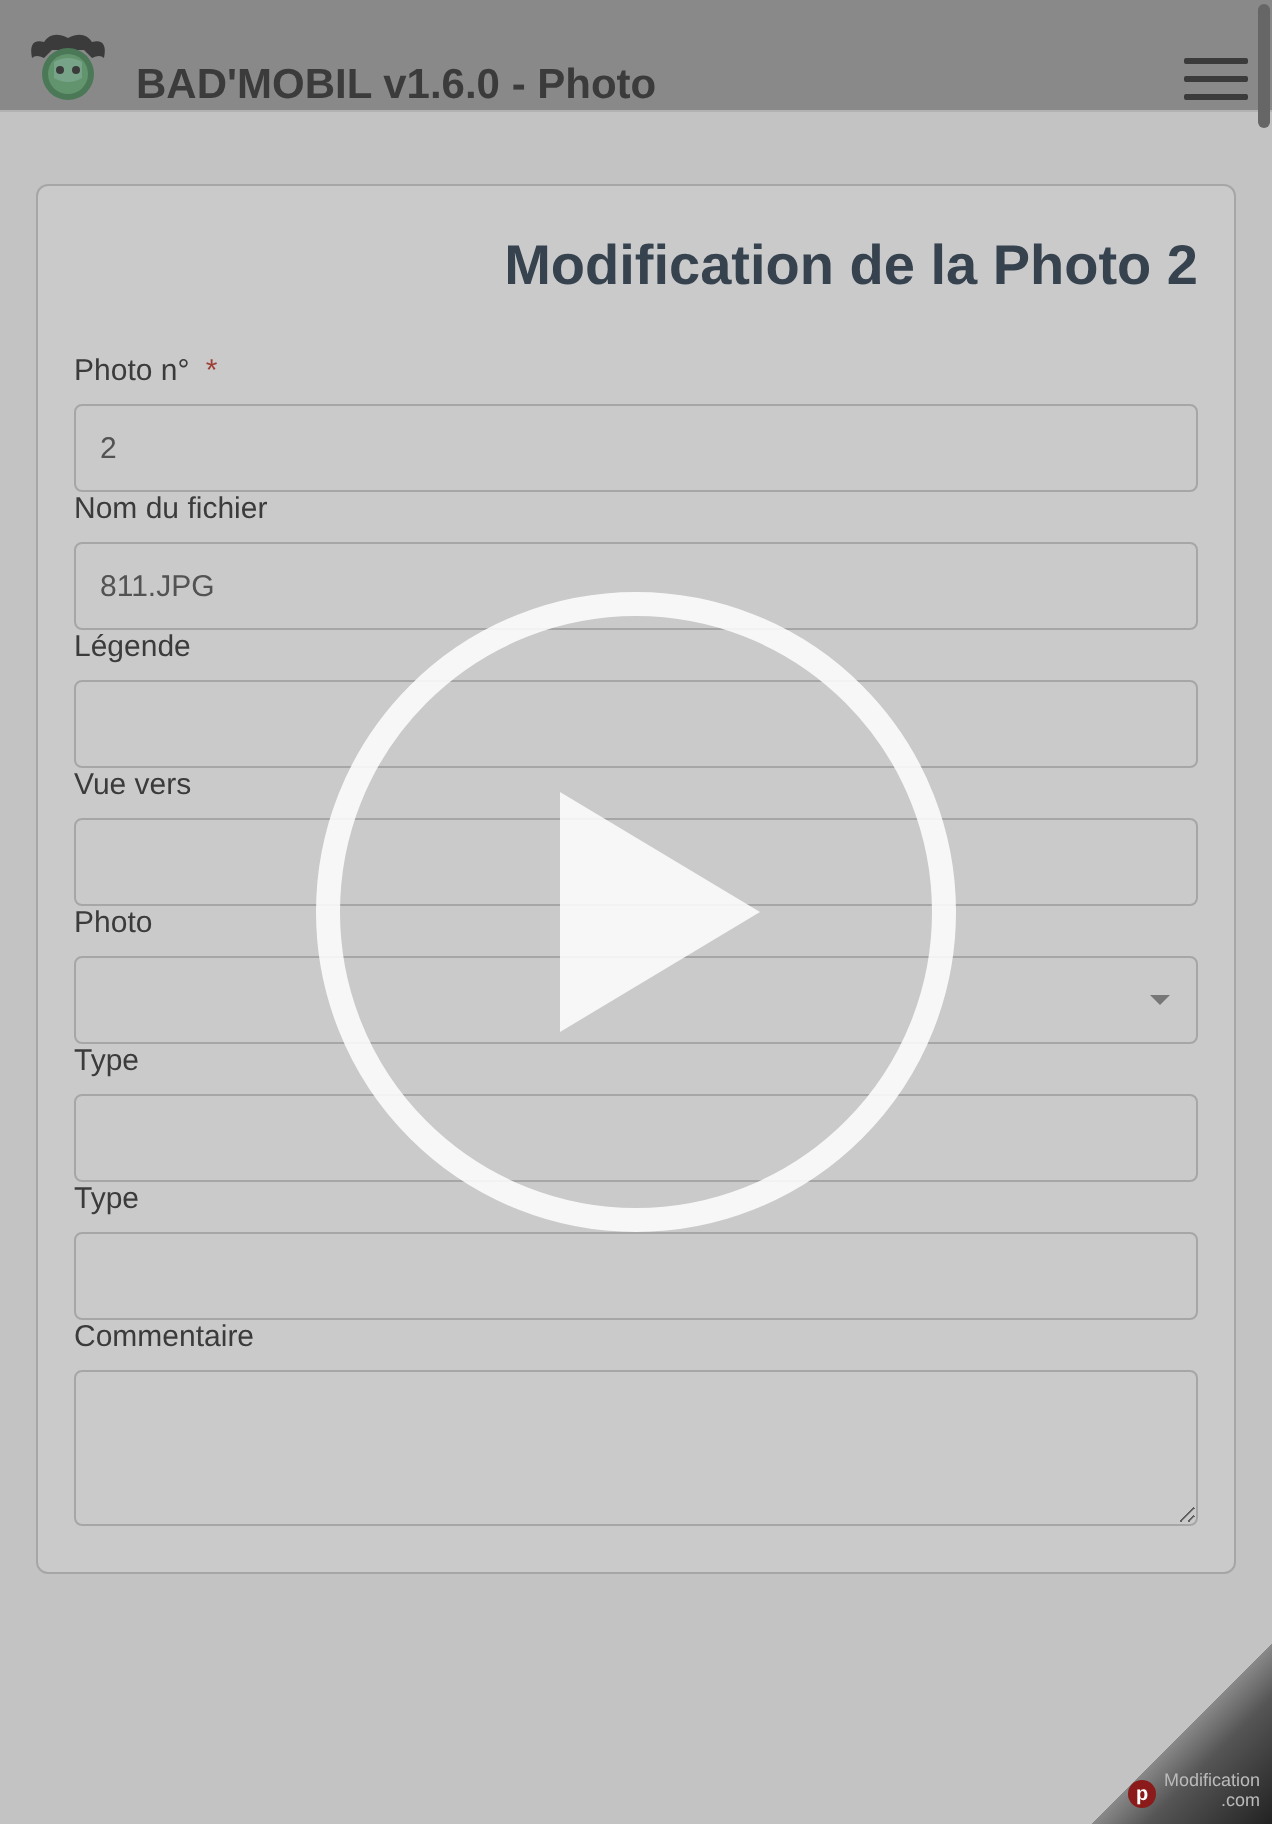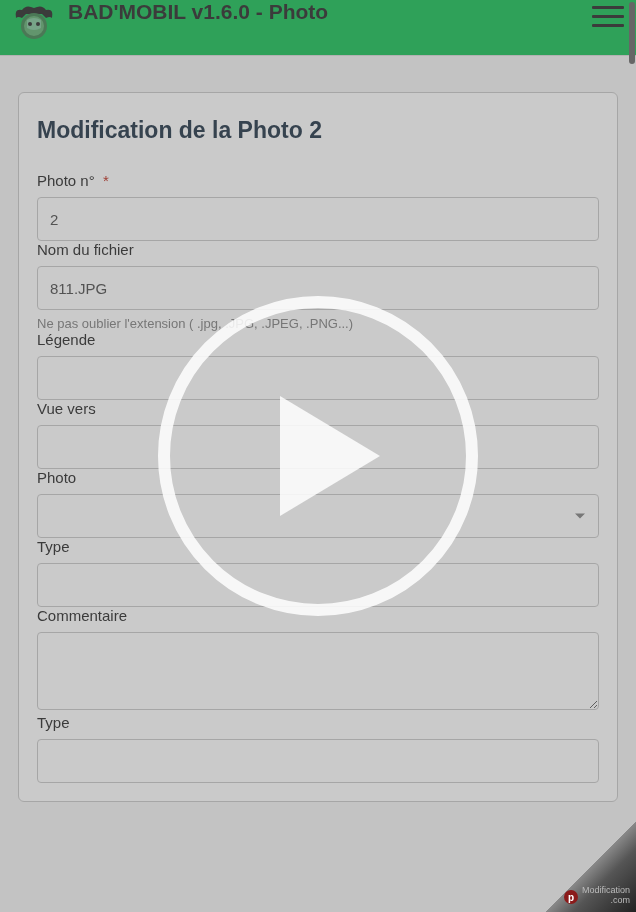--- a/index.html
+++ b/index.html
@@ -22,24 +22,24 @@
       top: 0;
       left: 0;
       right: 0;
       bottom: 0;
       background: rgba(80, 80, 80, 0.3);
       pointer-events: none;
       z-index: 50;
     }
     
     .header {
-      background: #22c55e;
+      background: #a3a3a3;
       height: 56px;
       display: flex;
-      align-items: flex-start;
+      align-items: flex-end;
       padding: 0 12px;
       border-bottom: 1px solid #ddd;
       position: relative;
     }
     
     .logo {
       width: 44px;
       height: 44px;
       margin-right: 12px;
       position: relative;
@@ -83,22 +83,22 @@
     
     .form-card {
       margin: 36px 14px 20px 14px;
       background: #fff;
       border: 1px solid #ccc;
       border-radius: 6px;
       padding: 18px;
     }
     
     .form-title {
-      text-align: left;
-      font-size: 23px;
+      text-align: right;
+      font-size: 28px;
       font-weight: bold;
       color: #2c3e50;
       margin-bottom: 28px;
       margin-top: 6px;
     }
     
     .form-group {
     }
     
     .form-label {
@@ -290,21 +290,20 @@
       <label class="form-label">
         <span>Photo n°</span>
         <span class="required-star">*</span>
       </label>
       <input class="form-input" type="text" value="2" style="">
     </div>
 
     <div class="form-group">
       <label class="form-label">Nom du fichier</label>
       <input class="form-input" type="text" value="811.JPG" style="">
-      <div class="help-text">Ne pas oublier l'extension ( .jpg, .JPG, .JPEG, .PNG...)</div>
     </div>
 
     <div class="form-group">
       <label class="form-label">Légende</label>
       <input class="form-input" type="text" value="" style="">
     </div>
 
     <div class="form-group">
       <label class="form-label">Vue vers</label>
       <input class="form-input" type="text" value="" style="">
@@ -318,27 +317,27 @@
         </select>
       </div>
     </div>
 
     <div class="form-group">
       <label class="form-label">Type</label>
       <input class="form-input" type="text" value="" style="">
     </div>
 
     <div class="form-group">
+      <label class="form-label">Type</label>
+      <input class="form-input" type="text" value="" style="">
+    </div>
+
+    <div class="form-group">
       <label class="form-label">Commentaire</label>
       <textarea class="form-textarea" style=""></textarea>
-    </div>
-
-    <div class="form-group">
-      <label class="form-label">Type</label>
-      <input class="form-input" type="text" value="" style="">
     </div>
 
   </div>
 </div>
 
 <div class="scrollbar-track">
   <div class="scrollbar-thumb"></div>
 </div>
 
 <div class="dim-overlay"></div>

